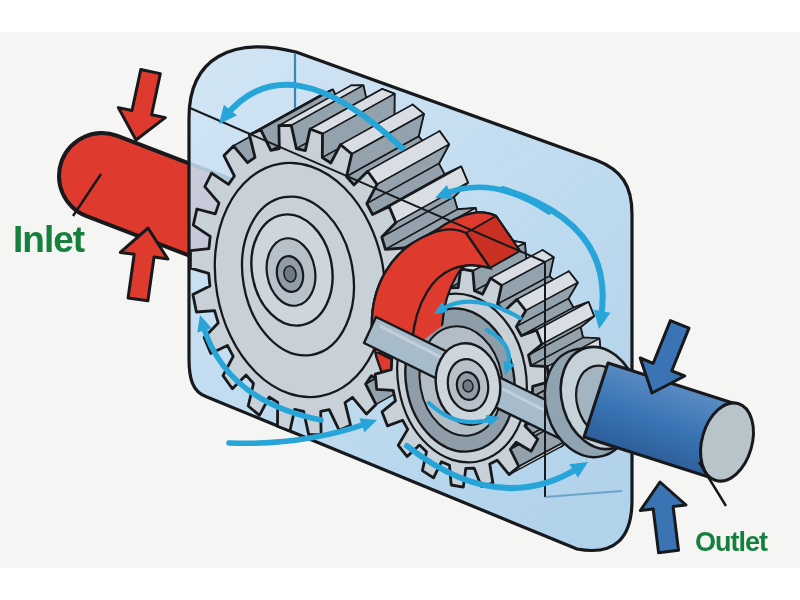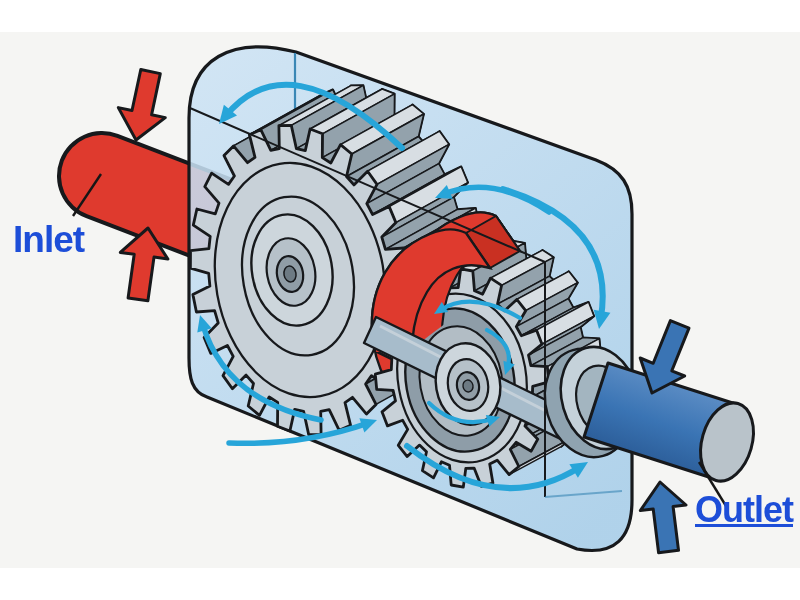--- a/index.html
+++ b/index.html
@@ -2,24 +2,24 @@
 <html><head>
 <meta charset="utf-8">
 <style>
   html,body{margin:0;padding:0;}
   body{width:800px;height:600px;position:relative;overflow:hidden;
        font-family:"Liberation Sans", sans-serif;background:#f5f5f3;}
   .band{position:absolute;left:0;width:800px;background:#ffffff;}
   #band-top{top:0;height:32px;}
   #band-bottom{top:568px;height:32px;}
   #scene{position:absolute;left:0;top:0;}
-  .diagram-label{position:absolute;font-weight:700;color:#1d4ed8;
+  .diagram-label{position:absolute;font-weight:700;color:#15803d;
        letter-spacing:-1px;line-height:1;user-select:none;}
   #label-inlet{left:13px;top:221px;font-size:37px;}
-  #label-outlet{left:695px;top:492px;font-size:36px;text-decoration:underline;}
+  #label-outlet{left:695px;top:529px;font-size:27px;}
 </style>
 </head>
 <body>
 
 <div class="band" id="band-top"></div>
 <div class="band" id="band-bottom"></div>
 
 <svg id="scene" width="800" height="600" viewBox="0 0 800 600">
     <defs>
       <linearGradient id="pipeGrad" gradientUnits="userSpaceOnUse" x1="612" y1="361" x2="584" y2="441">

